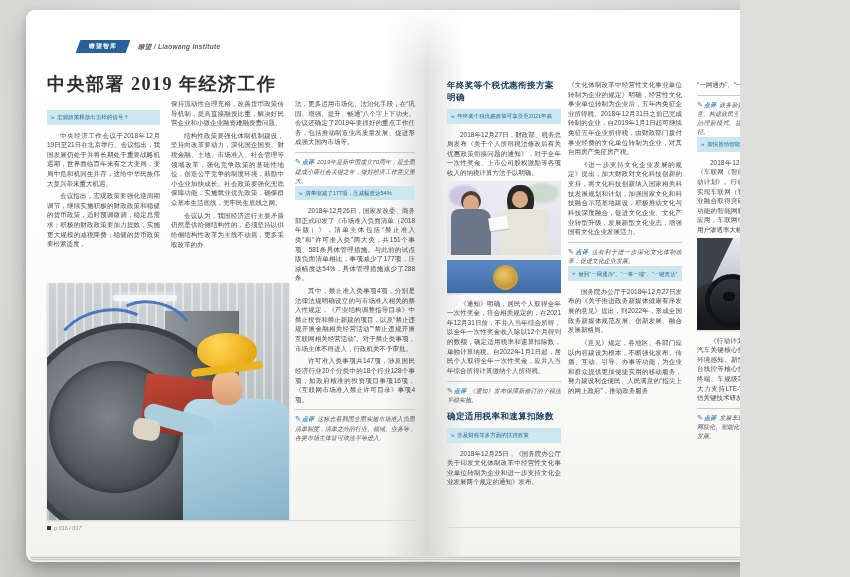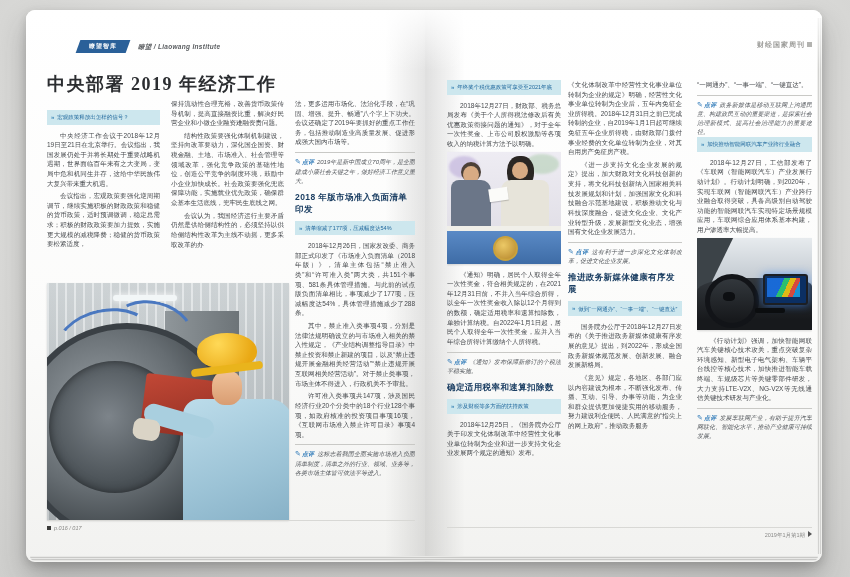--- a/index.html
+++ b/index.html
@@ -1,17 +1,17 @@
 <!DOCTYPE html>
 <html><head>
 <meta charset="utf-8">
 <style>
   html,body{margin:0;padding:0;}
   body{font-family:"Liberation Sans", sans-serif; background:#dededc;}
-  .stage{position:relative;width:850px;height:577px;overflow:hidden;
+  .stage{position:relative;width:740px;height:577px;overflow:hidden;
     background:radial-gradient(circle at 50% 35%, #f0f0ee 0%, #e2e2e0 55%, #cfcfcd 100%);text-decoration:underline;}
   
   .spread{position:absolute;left:26px;top:10px;width:796px;height:552px;border-radius:9px;
     background:linear-gradient(180deg,#ffffff 0%,#fbfbfa 60%,#f2f2f0 100%);
     box-shadow:0 14px 28px rgba(40,40,40,.30), 0 3px 8px rgba(40,40,40,.18);}
   .page-gloss{position:absolute;left:26px;top:10px;width:796px;height:60px;border-radius:9px 9px 0 0;
     background:linear-gradient(180deg,rgba(255,255,255,.9),rgba(255,255,255,0));pointer-events:none;}
   .fold-l{position:absolute;left:385px;top:10px;width:40px;height:552px;
     background:linear-gradient(90deg,rgba(0,0,0,0),rgba(0,0,0,.10));}
   .fold-r{position:absolute;left:425px;top:10px;width:40px;height:552px;
@@ -130,21 +130,20 @@
     <p class="bp" style="text-indent:0;">保持流动性合理充裕，改善货币政策传导机制，提高直接融资比重，解决好民营企业和小微企业融资难融资贵问题。</p>
     <p class="bp">结构性政策要强化体制机制建设，坚持向改革要动力，深化国企国资、财税金融、土地、市场准入、社会管理等领域改革，强化竞争政策的基础性地位，创造公平竞争的制度环境，鼓励中小企业加快成长。社会政策要强化兜底保障功能，实施就业优先政策，确保群众基本生活底线，兜牢民生底线之网。</p>
     <p class="bp">会议认为，我国经济运行主要矛盾仍然是供给侧结构性的，必须坚持以供给侧结构性改革为主线不动摇，更多采取改革的办</p>
   </div>
 
   <div class="col" style="left:295px;top:99px;width:120px;height:424px;">
     <p class="bp" style="text-indent:0;">法，更多运用市场化、法治化手段，在“巩固、增强、提升、畅通”八个字上下功夫。会议还确定了2019年要抓好的重点工作任务，包括推动制造业高质量发展、促进形成强大国内市场等。</p>
     <div class="comment">
       <span class="c-ico">✎</span><span class="c-label">点评</span><span>2019年是新中国成立70周年，是全面建成小康社会关键之年，做好经济工作意义重大。</span>
     </div>
-    <h3 class="sec-h">2018 年版市场准入负面清单印发</h3>
     <div class="lead-bar">
       <span class="arr">»</span>
       <span>清单缩减了177项，压减幅度达54%</span>
     </div>
     <p class="bp">2018年12月26日，国家发改委、商务部正式印发了《市场准入负面清单（2018年版）》，清单主体包括“禁止准入类”和“许可准入类”两大类，共151个事项、581条具体管理措施。与此前的试点版负面清单相比，事项减少了177项，压减幅度达54%，具体管理措施减少了288条。</p>
     <p class="bp">其中，禁止准入类事项4项，分别是法律法规明确设立的与市场准入相关的禁入性规定，《产业结构调整指导目录》中禁止投资和禁止新建的项目，以及“禁止违规开展金融相关经营活动”“禁止违规开展互联网相关经营活动”。对于禁止类事项，市场主体不得进入，行政机关不予审批。</p>
     <p class="bp">许可准入类事项共147项，涉及国民经济行业20个分类中的18个行业128个事项，如政府核准的投资项目事项16项，《互联网市场准入禁止许可目录》事项4项。</p>
     <div class="comment">
       <span class="c-ico">✎</span><span class="c-label">点评</span><span>这标志着我国全面实施市场准入负面清单制度，清单之外的行业、领域、业务等，各类市场主体皆可依法平等进入。</span>
     </div>
@@ -168,20 +167,21 @@
     <div class="ab helmet"></div>
     <div class="ab brim"></div>
   </div>
 
   <div class="foot-rule" style="left:47px;top:520px;width:368px;"></div>
   <div class="foot-left"><span class="sq"></span><span>p.016 / 017</span></div>
 
   <div class="masthead-right"><span>财经国家周刊</span><span class="dot"></span></div>
 
   <div class="col" style="left:447px;top:80px;width:114px;height:446px;">
+    <h3 class="sec-h" style="margin-top:0;">年终奖等个税优惠衔接方案明确</h3>
     <div class="lead-bar">
       <span class="arr">»</span>
       <span>年终奖个税优惠政策可享受至2021年底</span>
     </div>
     <p class="bp">2018年12月27日，财政部、税务总局发布《关于个人所得税法修改后有关优惠政策衔接问题的通知》，对于全年一次性奖金、上市公司股权激励等各项收入的纳税计算方法予以明确。</p>
     <div style="position:relative;width:114px;height:112px;margin:3px 0 6px;">
       <div class="photo ph2" style="left:0;top:0;">
         <div class="ab blob1"></div>
         <div class="ab blob2"></div>
         <div class="ab hair1"></div>
@@ -207,21 +207,20 @@
     </div>
     <p class="bp">2018年12月25日，《国务院办公厅关于印发文化体制改革中经营性文化事业单位转制为企业和进一步支持文化企业发展两个规定的通知》发布。</p>
   </div>
 
   <div class="col" style="left:568px;top:80px;width:114px;height:450px;">
     <p class="bp" style="text-indent:0;">《文化体制改革中经营性文化事业单位转制为企业的规定》明确，经营性文化事业单位转制为企业后，五年内免征企业所得税。2018年12月31日之前已完成转制的企业，自2019年1月1日起可继续免征五年企业所得税，由财政部门拨付事业经费的文化单位转制为企业，对其自用房产免征房产税。</p>
     <p class="bp">《进一步支持文化企业发展的规定》提出，加大财政对文化科技创新的支持，将文化科技创新纳入国家相关科技发展规划和计划，加强国家文化和科技融合示范基地建设，积极推动文化与科技深度融合，促进文化企业、文化产业转型升级，发展新型文化业态，增强国有文化企业发展活力。</p>
     <div class="comment">
       <span class="c-ico">✎</span><span class="c-label">点评</span><span>这有利于进一步深化文化体制改革，促进文化企业发展。</span>
     </div>
-    <h3 class="sec-h">推进政务新媒体健康有序发展</h3>
     <div class="lead-bar">
       <span class="arr">»</span>
       <span>做到“一网通办”、“一事一端”、“一键直达”</span>
     </div>
     <p class="bp">国务院办公厅于2018年12月27日发布的《关于推进政务新媒体健康有序发展的意见》提出，到2022年，形成全国政务新媒体规范发展、创新发展、融合发展新格局。</p>
     <p class="bp">《意见》规定，各地区、各部门应以内容建设为根本，不断强化发布、传播、互动、引导、办事等功能，为企业和群众提供更加便捷实用的移动服务，努力建设利企便民、人民满意的“指尖上的网上政府”，推动政务服务</p>
   </div>
 
   <div class="col" style="left:697px;top:80px;width:115px;height:448px;">
     <p class="bp" style="text-indent:0;">“一网通办”、“一事一端”、“一键直达”。</p>

